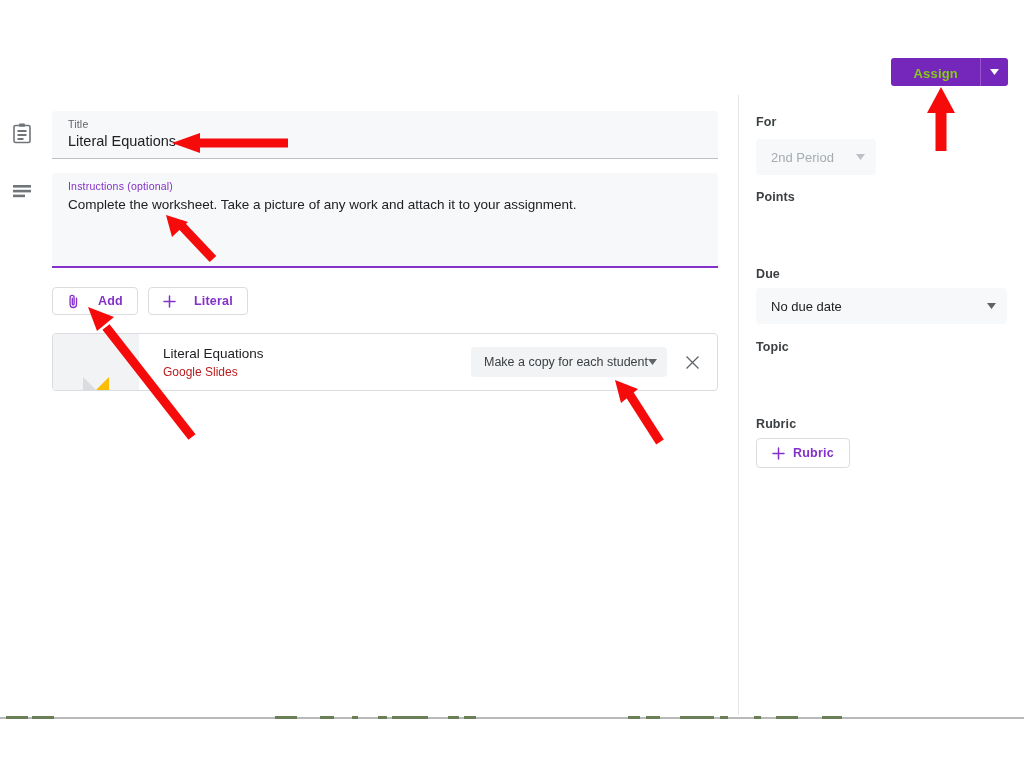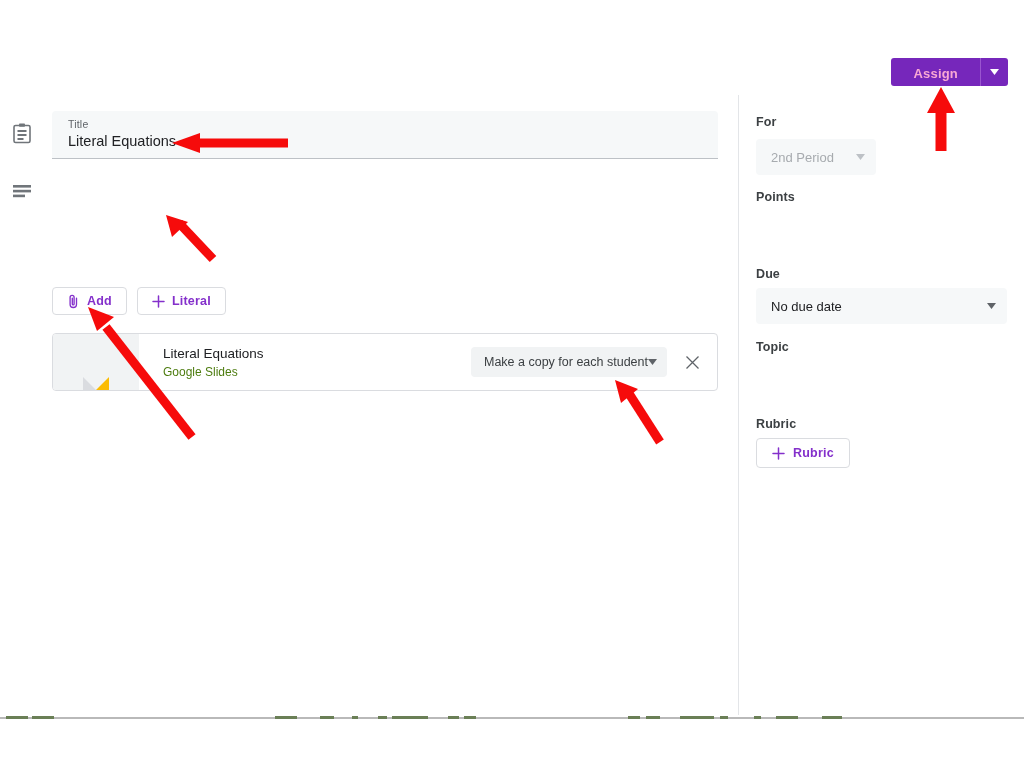--- a/index.html
+++ b/index.html
@@ -45,21 +45,21 @@
   }
   .saved-label {
     position: absolute; right: 144px; top: 15px;
     font-size: 12.5px; color: #5f6368; font-style: italic;
   }
   .assign-group {
     position: absolute; right: 16px; top: 58px;
     display: flex; height: 28px; border-radius: 3px; overflow: hidden;
   }
   .assign-btn {
-    background: #7627bb; color: #f9a8d4; border: none;
+    background: #7627bb; color: #84cc16; border: none;
     font-family: "Liberation Sans", sans-serif;
     font-size: 13px; font-weight: bold; letter-spacing: .2px;
     padding: 8px 22px; cursor: pointer; height: 28px;
   }
   .assign-caret {
     background: #7627bb; width: 28px; height: 28px;
     border-left: 1px solid #9a55cf;
     display: flex; align-items: center; justify-content: center; cursor: pointer;
   }
 
@@ -91,21 +91,21 @@
   .label-purple { color: #8430cb; }
   .field-value {
     position: absolute; left: 16px; top: 22px;
     font-size: 14.5px; color: #202124;
   }
   .field-value.instr { font-size: 13.5px; top: 24px; }
 
   
   .chip-row { position: absolute; left: 8px; top: 192px; display: flex; gap: 10px; }
   .chip {
-    display: flex; align-items: center; gap: 7px;
+    display: flex; align-items: center; gap: 18px;
     height: 28px; padding: 0 14px;
     border: 1px solid #dadce0; border-radius: 4px;
     background: #fff; cursor: pointer;
     font-size: 12.5px; color: #8430cb; font-weight: bold; letter-spacing: .2px;
   }
 
   
   .attach-card {
     position: absolute; left: 8px; top: 238px;
     width: 666px; height: 58px;
@@ -122,21 +122,21 @@
     width: 0; height: 0;
     border-left: 13px solid transparent; border-bottom: 13px solid #fbbc04;
   }
   .thumb-corner2 {
     position: absolute; right: 43px; bottom: 0;
     width: 0; height: 0;
     border-right: 13px solid transparent; border-bottom: 13px solid #dadce0;
   }
   .attach-text { flex: 1; padding-left: 24px; }
   .attach-name { font-size: 13.5px; color: #202124; line-height: 19px; }
-  .attach-type { font-size: 12px; color: #4d7c0f; line-height: 18px; }
+  .attach-type { font-size: 12px; color: #b91c1c; line-height: 18px; }
   .copy-select {
     display: flex; align-items: center; justify-content: space-between;
     width: 196px; height: 30px; padding: 0 10px 0 13px;
     background: #f1f3f4; border-radius: 4px; cursor: pointer; margin-right: 10px;
     font-size: 12.5px; color: #3c4043;
   }
   .attach-remove {
     width: 30px; height: 30px; margin-right: 10px; cursor: pointer;
     display: flex; align-items: center; justify-content: center;
   }
@@ -204,20 +204,24 @@
 
   </div>
 
   <div class="main">
 
     <div class="field field-title">
       <div class="field-label label-grey">Title</div>
       <div class="field-value">Literal Equations</div>
     </div>
 
+    <div class="field field-instr">
+      <div class="field-label label-purple">Instructions (optional)</div>
+      <div class="field-value instr">Complete the worksheet. Take a picture of any work and attach it to your assignment.</div>
+    </div>
 
     <div class="chip-row">
       <div class="chip">
         <svg width="13" height="15" viewBox="0 0 13 15">
           <path d="M9.5 4.2 v6.1 a3.2 3.2 0 0 1 -6.4 0 V3.4 a2 2 0 0 1 4 0 v6.6 a0.9 0.9 0 0 1 -1.8 0 V4.2" fill="none" stroke="#8430cb" stroke-width="1.35" stroke-linecap="round"></path>
         </svg>
         <span>Add</span>
       </div>
       <div class="chip">
         <svg width="13" height="13" viewBox="0 0 13 13">

